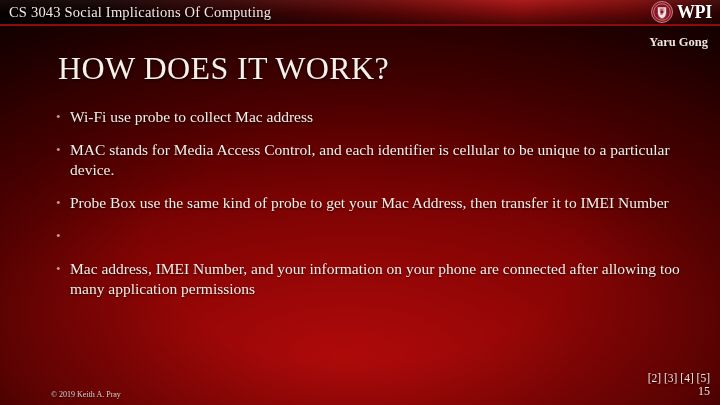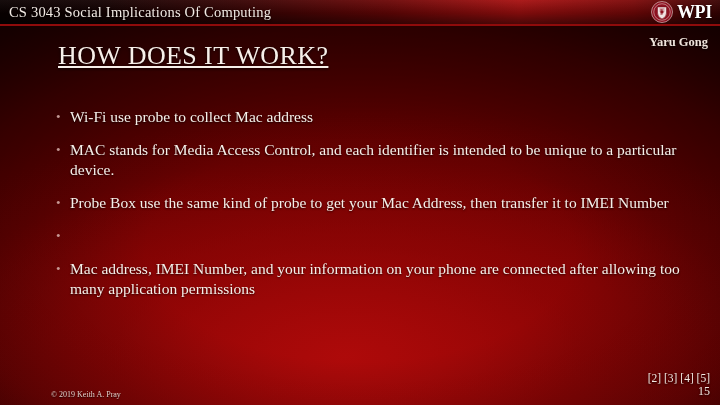--- a/index.html
+++ b/index.html
@@ -66,27 +66,26 @@
     position:absolute; right:12px; top:35px;
     color:#f0e4dc;
     font-size:12.5px;
     text-shadow:0 1px 2px rgba(0,0,0,0.7);
     z-index:4;
     font-weight:bold;
   }
 
   
   #slide-title {
-    position:absolute; left:58px; top:41px;
+    position:absolute; left:58px; top:50px;
     color:#f7efe9;
-    font-size:26px;
+    font-size:32px;
     letter-spacing:0.4px;
     text-shadow:0 1px 3px rgba(0,0,0,0.75);
     z-index:4;
-    text-decoration:underline;
   }
 
   
   #bullets {
     position:absolute; left:56px; top:107px;
     width:625px;
     z-index:4;
   }
   .bullet {
     display:flex;
@@ -165,21 +164,21 @@
 
   <div id="bullets">
 
     <div class="bullet">
       <span class="bullet-dot">•</span>
       <span class="bullet-text">Wi-Fi  use probe to collect Mac address</span>
     </div>
 
     <div class="bullet">
       <span class="bullet-dot">•</span>
-      <span class="bullet-text">MAC stands for Media Access Control, and each identifier is intended to be unique to a particular device.</span>
+      <span class="bullet-text">MAC stands for Media Access Control, and each identifier is cellular to be unique to a particular device.</span>
     </div>
 
     <div class="bullet">
       <span class="bullet-dot">•</span>
       <span class="bullet-text">Probe Box use the same kind of probe to get your Mac Address, then transfer it to IMEI Number</span>
     </div>
 
     <div class="bullet">
       <span class="bullet-dot">•</span>
     </div>

